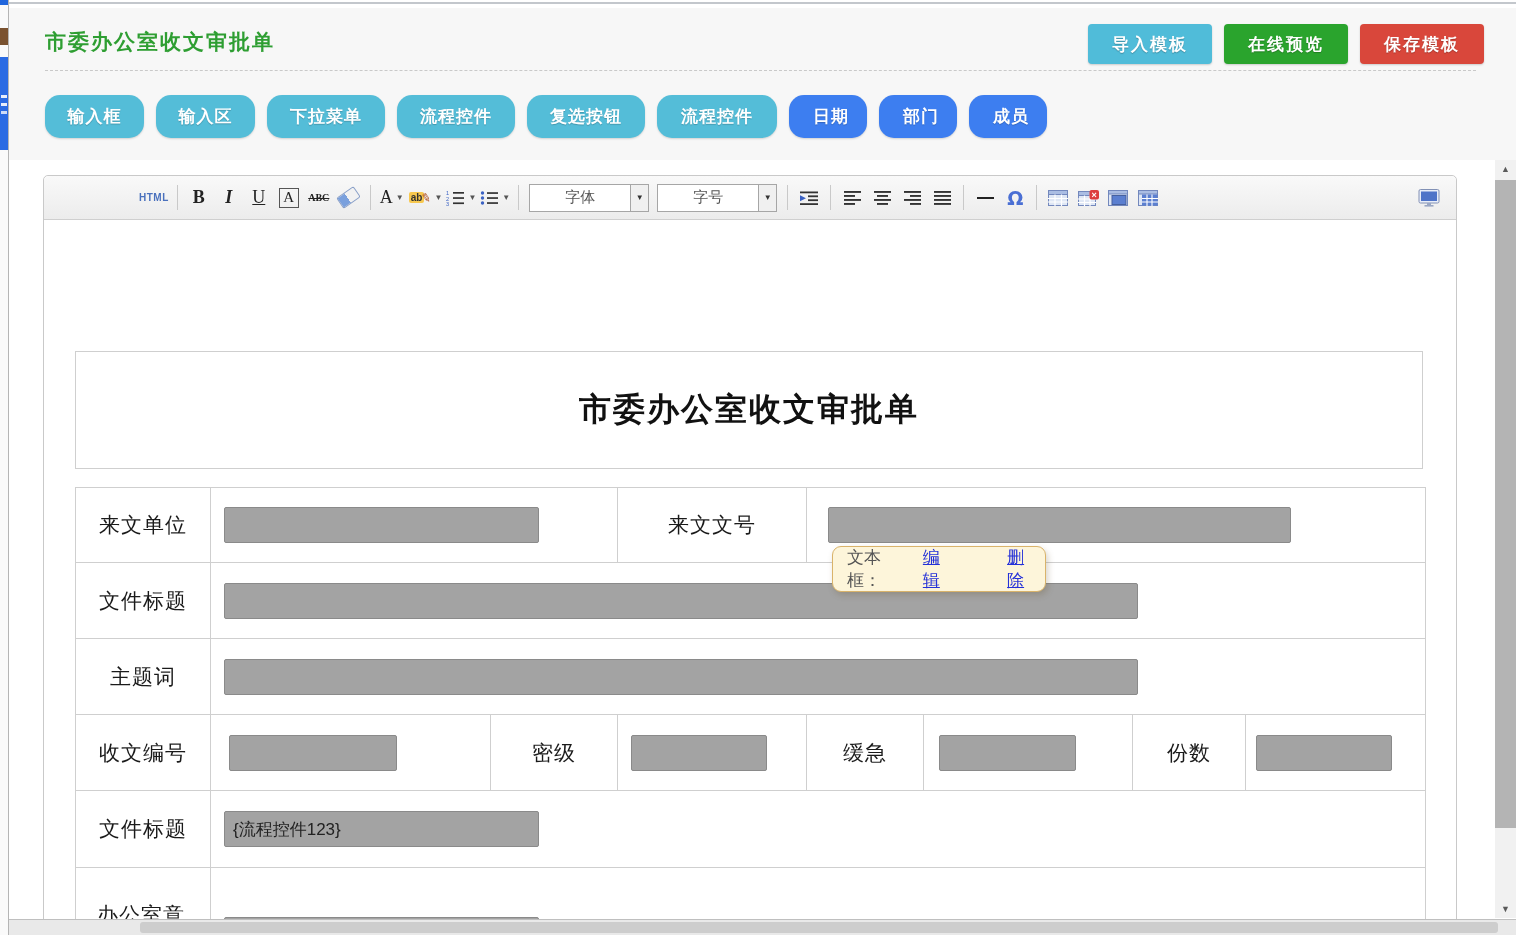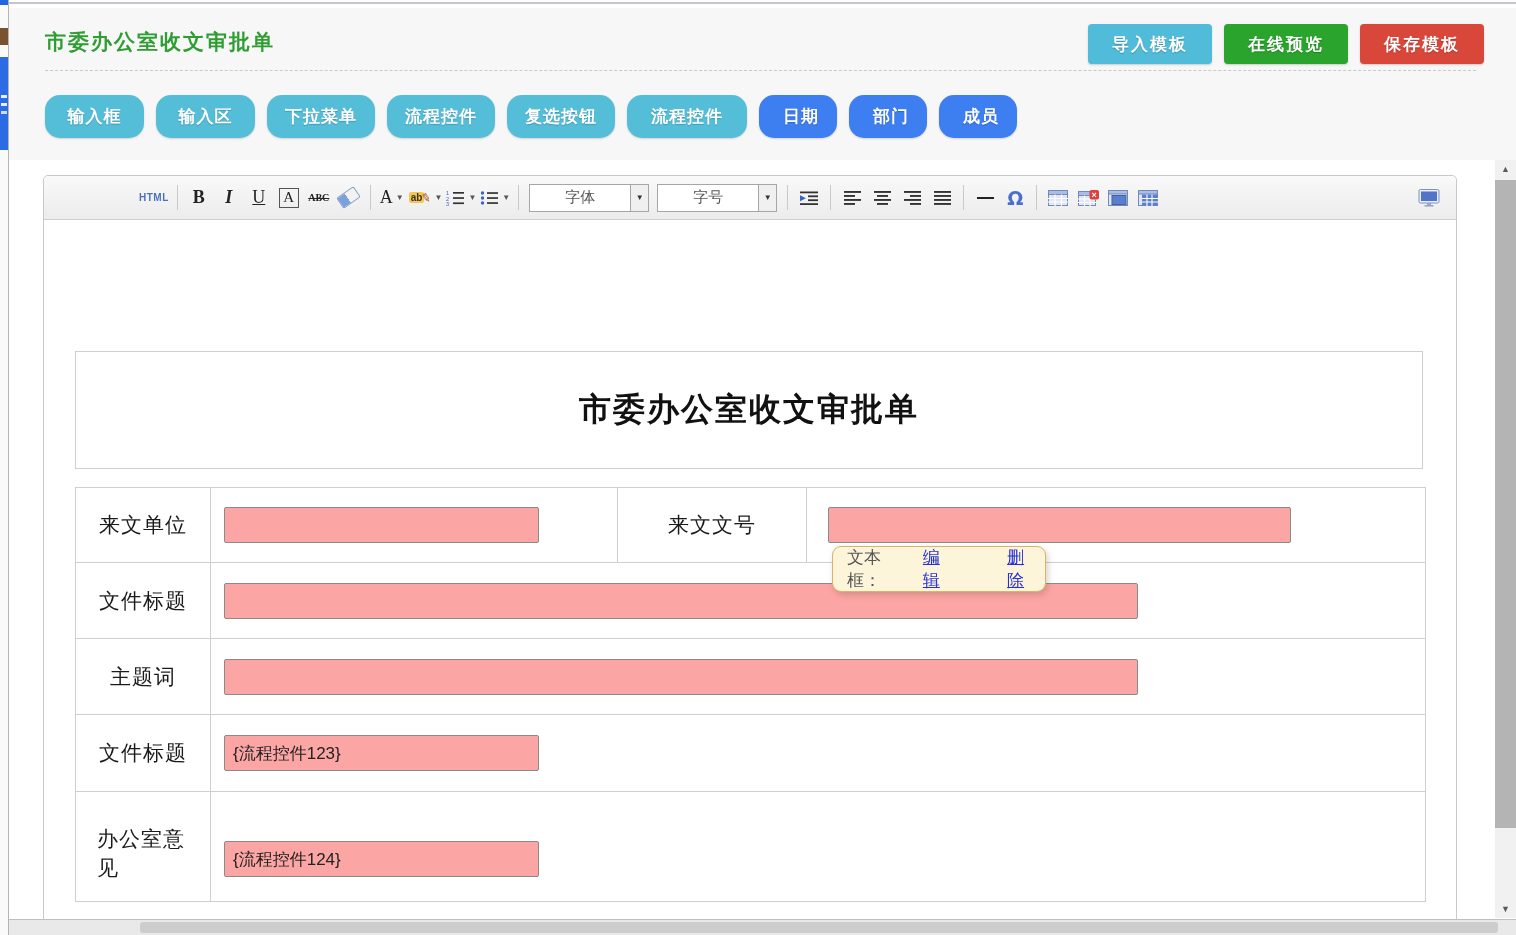--- a/index.html
+++ b/index.html
@@ -26,21 +26,21 @@
   .abtn.import{background:#50bcd9;}
   .abtn.preview{background:#2aa42d;}
   .abtn.save{background:#d9473b;}
   .dashed-sep{position:absolute;left:37px;right:40px;top:62px;border-bottom:1px dashed #c9c9c9;}
   .control-row{position:absolute;left:37px;top:87px;display:flex;gap:12px;}
   .cbtn{height:43px;border:none;border-radius:15px;color:#fff;cursor:pointer;
         font:bold 17px "Liberation Serif",serif;letter-spacing:1px;
         box-shadow:0 1px 2px rgba(0,0,0,.15);text-shadow:0 1px 1px rgba(0,0,0,.2);}
   .cbtn.light{background:#54bdd8;}
   .cbtn.dark{background:#3d7ef0;}
-  .w99{width:99px;}.w118{width:108px;}.w120{width:120px;}.w78{width:78px;padding-left:12px;}
+  .w99{width:99px;}.w118{width:118px;}.w120{width:120px;}.w78{width:78px;padding-left:12px;}
   
   .editor{position:absolute;left:43px;top:175px;width:1414px;height:765px;background:#fff;
           border:1px solid #c9c9c9;border-radius:5px;box-sizing:border-box;overflow:hidden;}
   .ed-toolbar{height:43px;display:flex;align-items:center;padding-left:93px;
               background:linear-gradient(#f9f9f9,#ececec);border-bottom:1px solid #cfcfcf;
               border-radius:5px 5px 0 0;}
   .ti{height:28px;min-width:26px;display:flex;align-items:center;justify-content:center;cursor:pointer;margin:0 2px;}
   .sep{width:1px;height:25px;background:#c9c9c9;margin:0 6px;}
   .ddarrow{font-size:8px;color:#555;margin-left:3px;}
   .tb-html{font:bold 10px "Liberation Sans",sans-serif;color:#4a71bd;letter-spacing:.5px;text-align:right;}
@@ -64,21 +64,21 @@
   
   .ed-body{position:relative;}
   .doc-title-box{margin:131px 0 0 31px;width:1348px;height:118px;border:1px solid #cfcfcf;box-sizing:border-box;
                  display:flex;align-items:center;justify-content:center;}
   .doc-title{font:bold 32px "Liberation Sans",sans-serif;color:#111;letter-spacing:2px;}
   table.form{border-collapse:collapse;table-layout:fixed;margin:18px 0 0 31px;width:1350px;background:#fff;}
   table.form td{border:1px solid #cfcfcf;padding:0;vertical-align:middle;}
   td.lbl{text-align:center;font-size:21px;color:#1a1a1a;letter-spacing:1px;}
   .r1{height:75px;}.r2{height:76px;}.r3{height:76px;}.r4{height:76px;}.r5{height:77px;}.r6{height:110px;}
   td.top{vertical-align:top;}
-  .fi{height:36px;border:1px solid #8a8a8a;border-radius:2px;background:#fca5a5;box-sizing:border-box;
+  .fi{height:36px;border:1px solid #8a8a8a;border-radius:2px;background:#a3a3a3;box-sizing:border-box;
       font:17px "Liberation Sans",sans-serif;color:#222;padding:0 8px;}
   .lbl-wrap{width:92px;margin:12px auto 0;line-height:29px;font-size:21px;color:#1a1a1a;letter-spacing:1px;text-align:left;}
   
   .tooltip{position:absolute;left:832px;top:546px;width:214px;height:46px;box-sizing:border-box;z-index:50;
            background:#fdf5da;border:1px solid #d9b36a;border-radius:9px;
            box-shadow:2px 3px 6px rgba(100,80,40,.25);
            display:flex;align-items:center;padding:0 14px;}
   .tip-prefix{font:17px "Liberation Serif",serif;color:#555;}
   .tip-link{font:17px "Liberation Serif",serif;color:#2531d8;text-decoration:underline;cursor:pointer;margin-left:28px;}
   .tip-gap{width:46px;}
@@ -324,20 +324,30 @@
         <td colspan="4"><input class="fi" style="width: 463px; margin-left: 21px;" value=""></td>
       </tr>
       <tr class="r2">
         <td class="lbl">文件标题</td>
         <td colspan="7"><input class="fi" style="width: 914px; margin-left: 13px;" value=""></td>
       </tr>
       <tr class="r3">
         <td class="lbl">主题词</td>
         <td colspan="7"><input class="fi" style="width: 914px; margin-left: 13px;" value=""></td>
       </tr>
+      <tr class="r4">
+        <td class="lbl">收文编号</td>
+        <td><input class="fi" style="width: 168px; margin-left: 18px;" value=""></td>
+        <td class="lbl">密级</td>
+        <td><input class="fi" style="width: 136px; margin-left: 13px;" value=""></td>
+        <td class="lbl">缓急</td>
+        <td><input class="fi" style="width: 137px; margin-left: 15px;" value=""></td>
+        <td class="lbl">份数</td>
+        <td><input class="fi" style="width: 136px; margin-left: 10px;" value=""></td>
+      </tr>
       <tr class="r5">
         <td class="lbl">文件标题</td>
         <td colspan="7"><input class="fi" style="width: 315px; margin-left: 13px;" value="{流程控件123}"></td>
       </tr>
       <tr class="r6">
         <td class="top">
               <div class="lbl-wrap">办公室意见</div>
             </td>
         <td colspan="7" class="top"><input class="fi" style="width: 315px; margin-left: 13px; margin-top: 25px;" value="{流程控件124}"></td>
       </tr>

